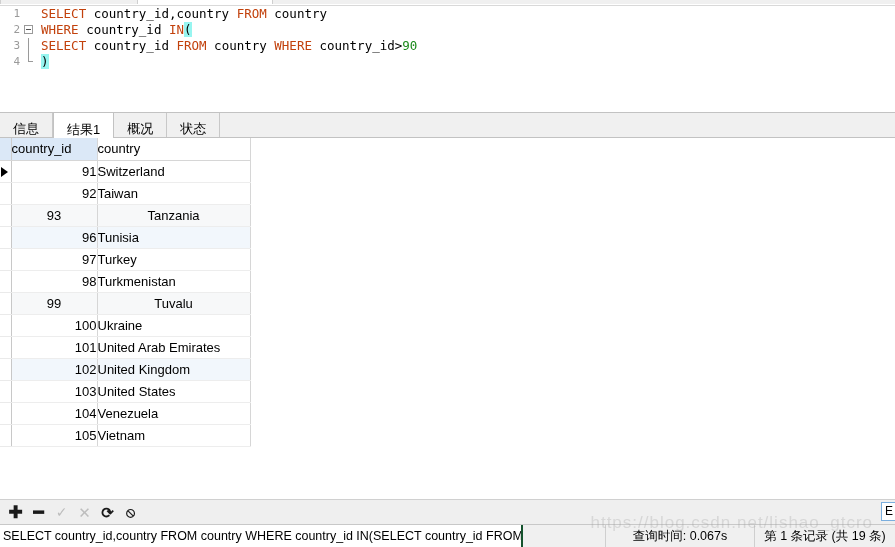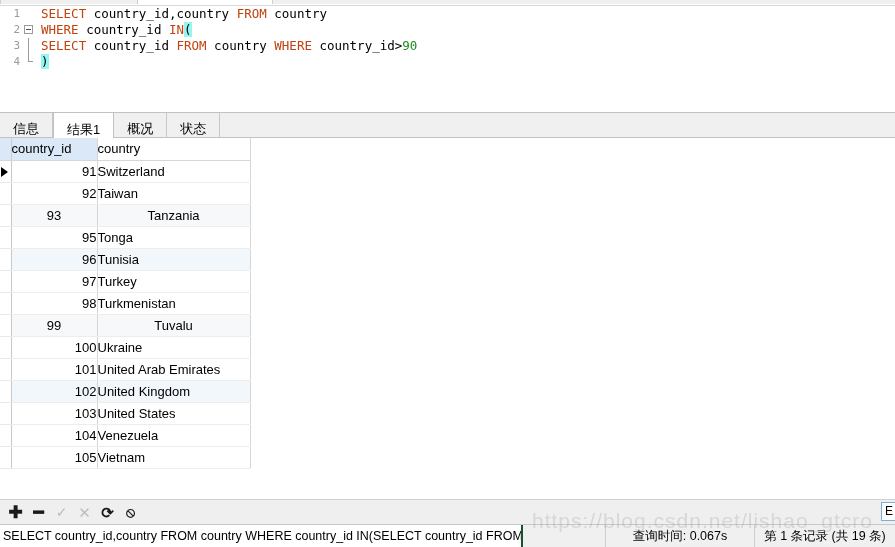--- a/index.html
+++ b/index.html
@@ -337,21 +337,21 @@
     justify-content: center;
     background: #f0f0f0;
     white-space: nowrap;
   }
 
   
   .watermark {
     position: absolute;
     right: 22px;
     bottom: 14px;
-    font-size: 21px;
+    font-size: 17px;
     color: rgba(160,160,160,0.30);
     letter-spacing: 1px;
     pointer-events: none;
     user-select: none;
     white-space: nowrap;
     font-family: "Liberation Sans", sans-serif;
   }
 </style>
 </head>
 <body>
@@ -403,25 +403,20 @@
           <tr class="r-plain">
             <td class="marker"></td>
             <td class="cell-id">92</td>
             <td class="cell-name">Taiwan</td>
           </tr>
           <tr class="r-grey">
             <td class="marker"></td>
             <td class="cell-id">93</td>
             <td class="cell-name">Tanzania</td>
           </tr>
-          <tr class="r-plain">
-            <td class="marker"></td>
-            <td class="cell-id">95</td>
-            <td class="cell-name">Tonga</td>
-          </tr>
           <tr class="r-blue">
             <td class="marker"></td>
             <td class="cell-id">96</td>
             <td class="cell-name">Tunisia</td>
           </tr>
           <tr class="r-plain">
             <td class="marker"></td>
             <td class="cell-id">97</td>
             <td class="cell-name">Turkey</td>
           </tr>

